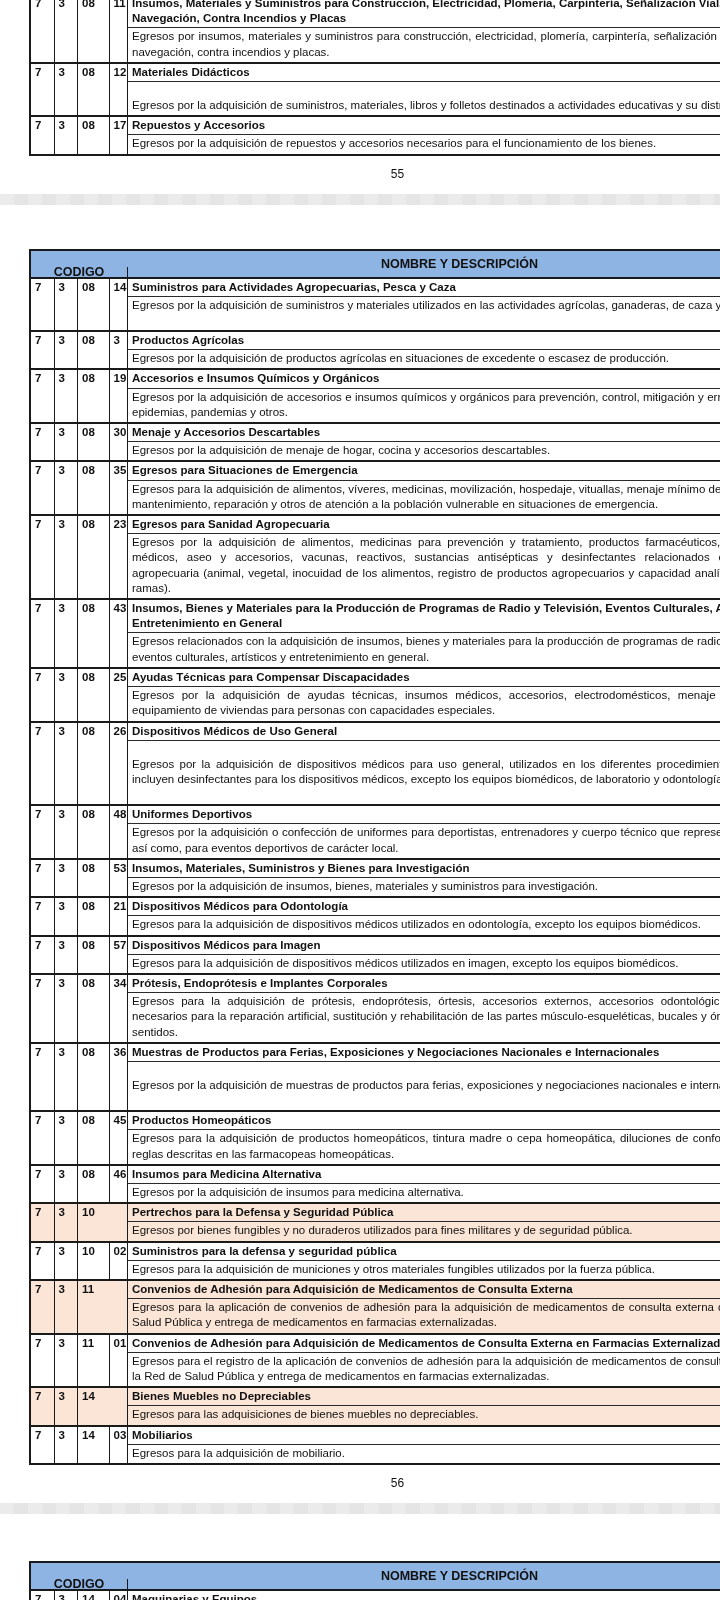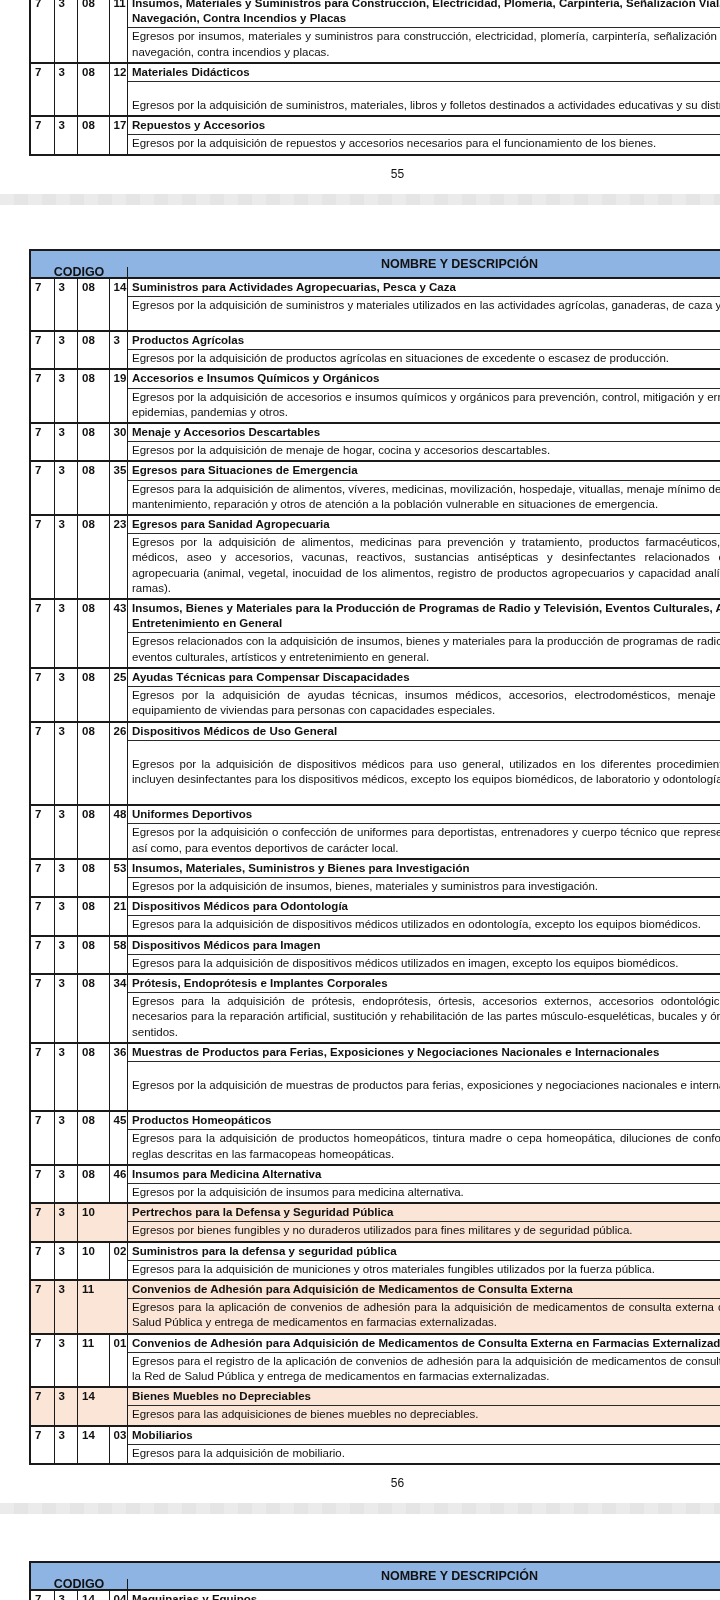--- a/index.html
+++ b/index.html
@@ -253,21 +253,21 @@
             <div class="name-col">
               <div class="title">Dispositivos Médicos para Odontología</div>
               <div class="desc">Egresos para la adquisición de dispositivos  médicos utilizados  en odontología, excepto los equipos biomédicos.</div>
             </div>
           </div>
           <div class="row">
             <div class="codes">
               <div class="code-cell c1">7</div>
               <div class="code-cell c2">3</div>
               <div class="code-cell c3">08</div>
-              <div class="code-cell c4">58</div>
+              <div class="code-cell c4">57</div>
             </div>
             <div class="name-col">
               <div class="title">Dispositivos Médicos para Imagen</div>
               <div class="desc">Egresos para la adquisición de dispositivos médicos utilizados en imagen, excepto los equipos biomédicos.</div>
             </div>
           </div>
           <div class="row">
             <div class="codes">
               <div class="code-cell c1">7</div>
               <div class="code-cell c2">3</div>

